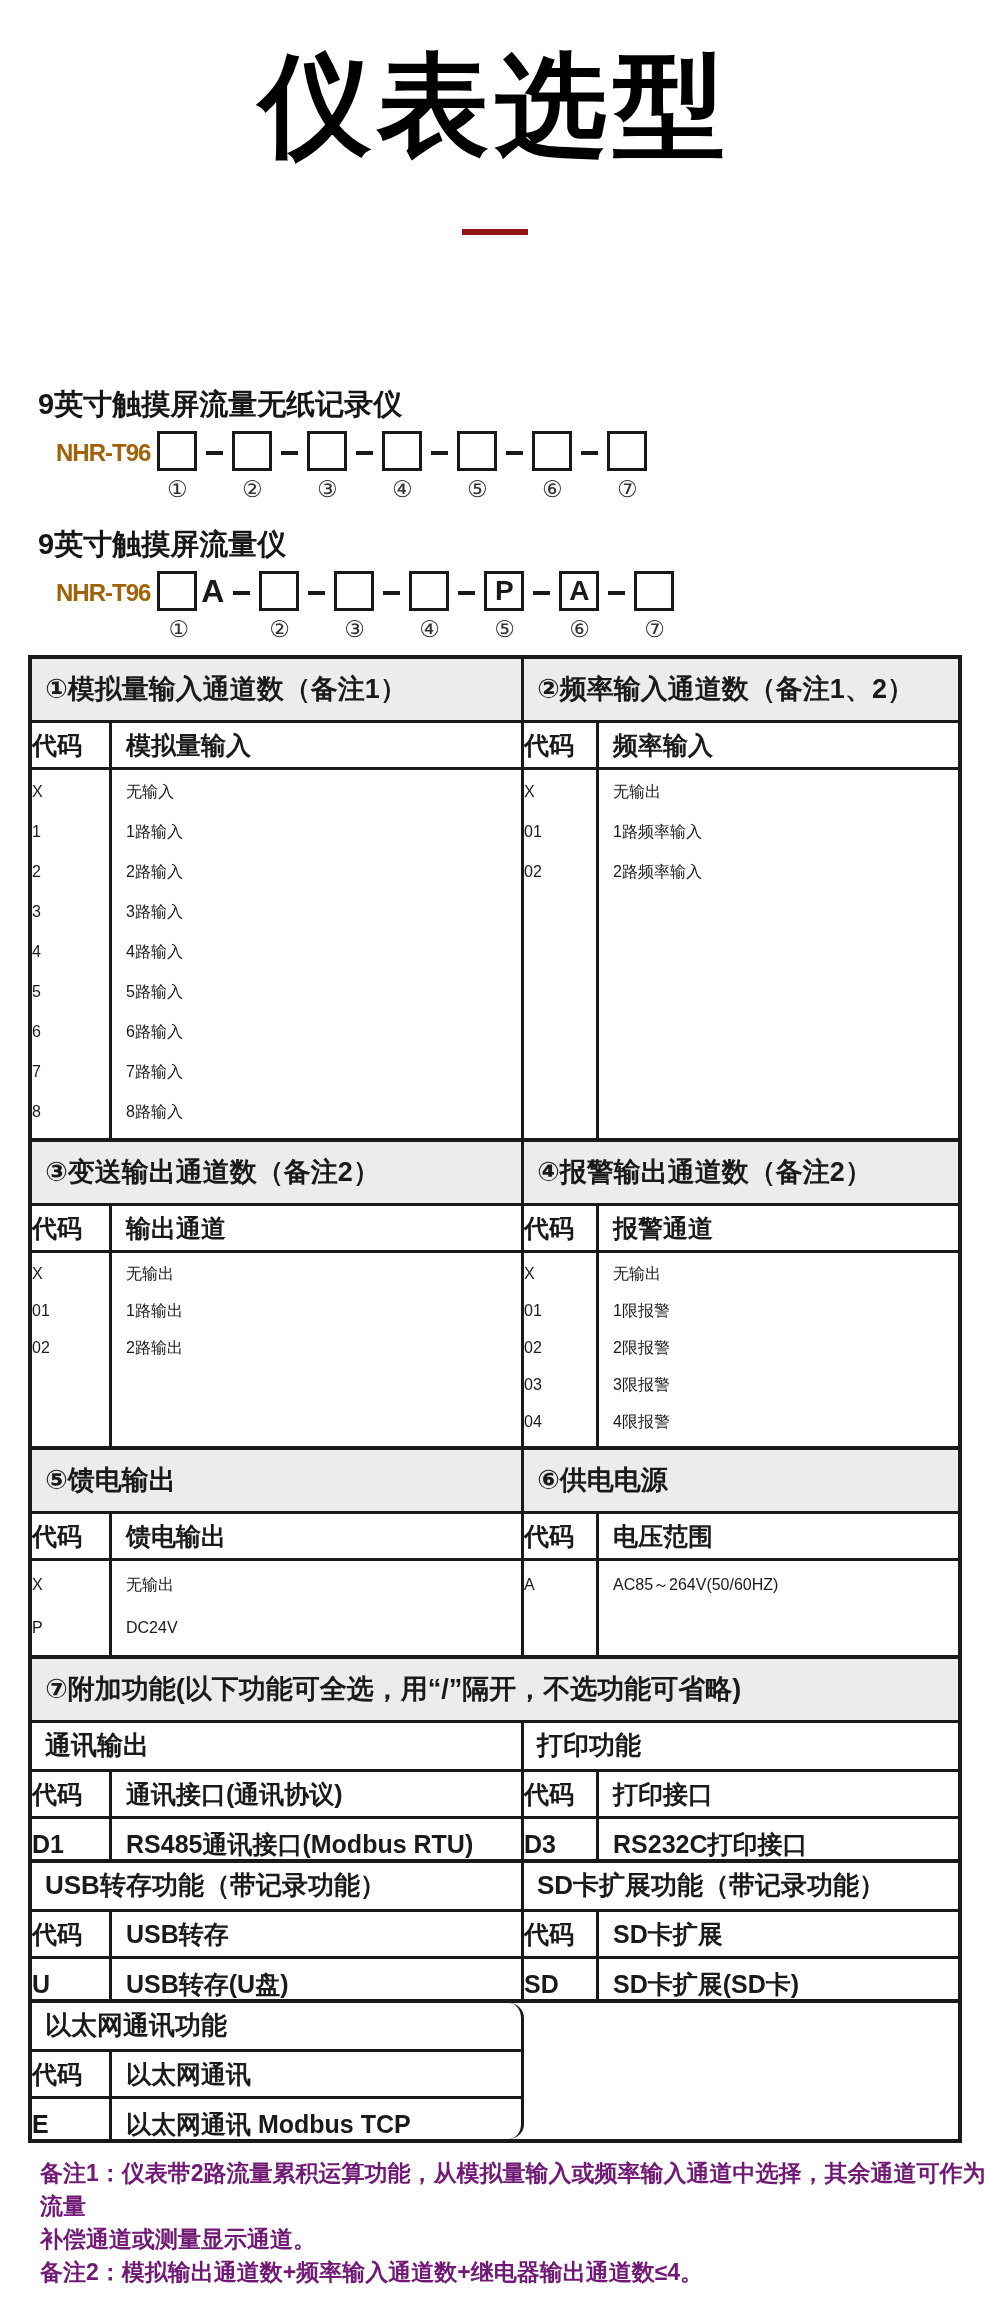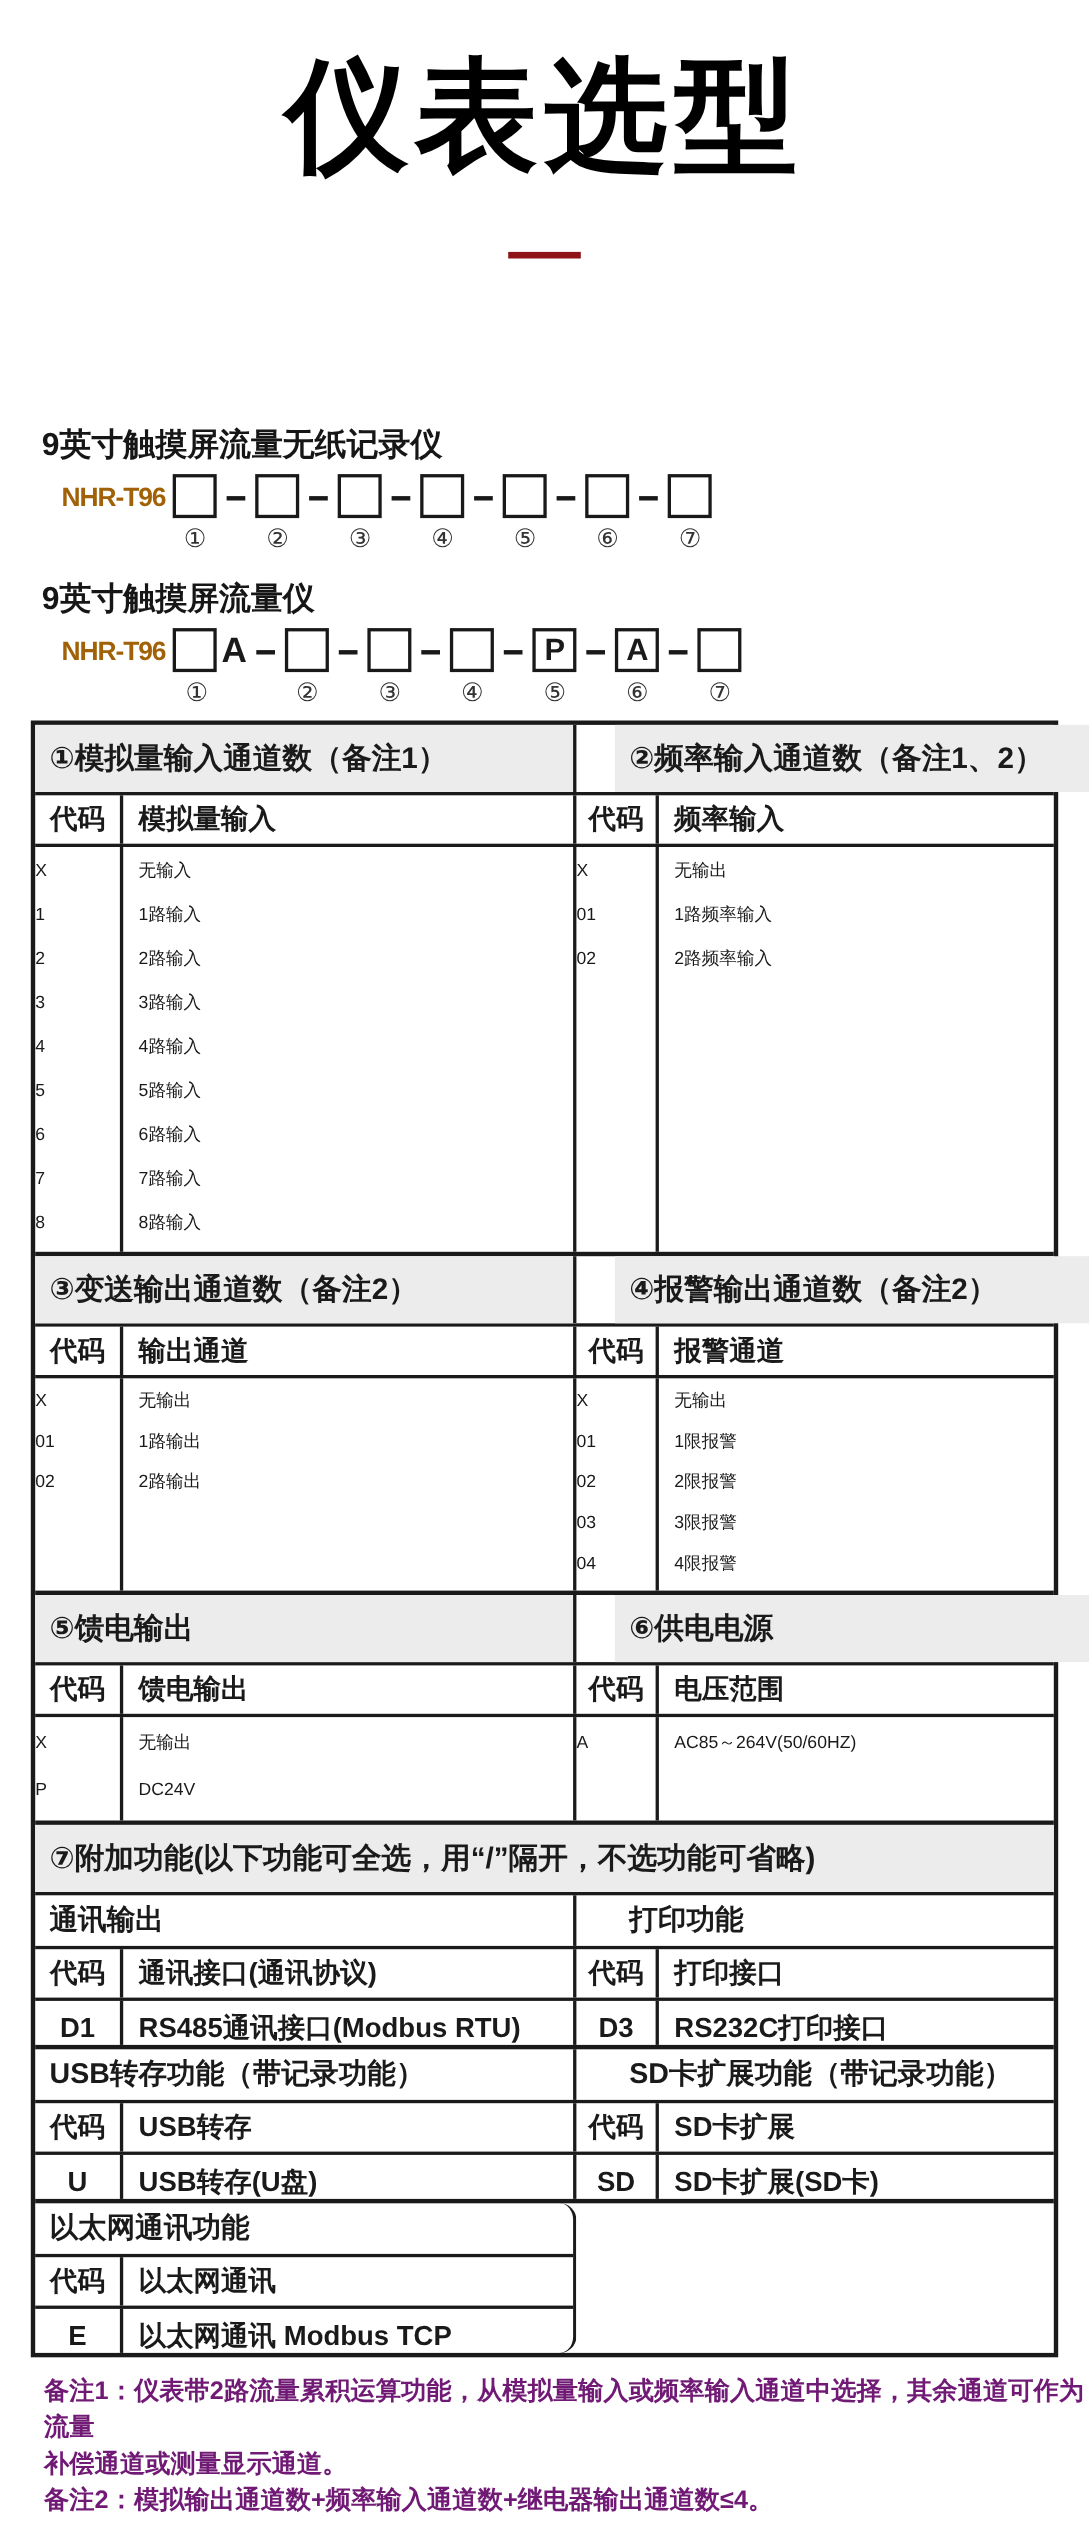--- a/index.html
+++ b/index.html
@@ -51,34 +51,34 @@
 
   
   .sel-table {
     width: 934px;
     margin: 14px 0 0 28px;
     border: 4px solid #1a1a1a;
     background: #fff;
   }
   .trow { display: grid; border-bottom: 3px solid #1a1a1a; }
   .trow.last { border-bottom: 0; }
-  .g2 { grid-template-columns: 492px 434px; gap: 35px; }
+  .g2 { grid-template-columns: 492px 434px; }
   .g4 { grid-template-columns: 80px 412px 75px 359px; }
   .g1 { grid-template-columns: 1fr; }
   .bb4 { border-bottom-width: 4px; }
   .br { border-right: 3px solid #1a1a1a; }
 
   .hcell {
     background: #ececec;
     font-size: 27px; font-weight: 700;
     padding: 15px 6px 15px 13px;
     line-height: 1.15;
   }
   .cell { font-size: 25px; font-weight: 700; padding: 7px 4px 7px 14px; line-height: 1.2; }
-  .cell.code { text-align: center; padding-left: 0; padding-right: 0; }
+  .cell.code { text-align: left; padding-left: 0; padding-right: 0; }
   .bodycell { padding: 2px 4px 6px 14px; }
   .bodycell.code { padding-left: 0; padding-right: 0; }
   .ln { white-space: nowrap; }
   .lh-s1 .ln { line-height: 40px; }
   .lh-s2 .ln { line-height: 37px; }
   .lh-s3 .ln { line-height: 43px; }
   .titlecell { font-size: 26px; font-weight: 700; padding: 8px 4px 8px 13px; line-height: 1.15; }
   .datarow .cell { padding-top: 10px; padding-bottom: 0; }
 
   

